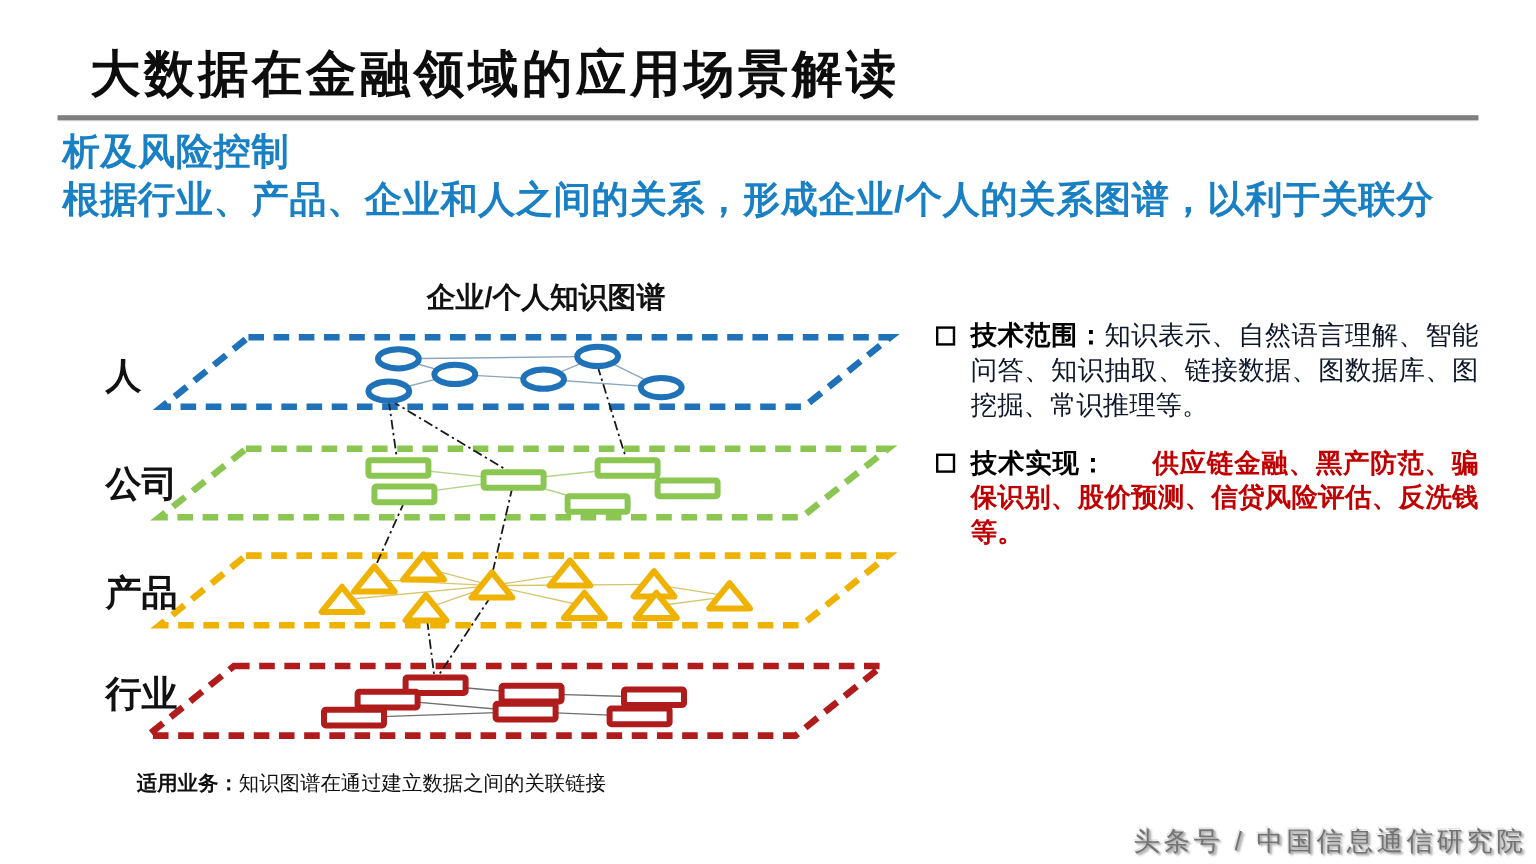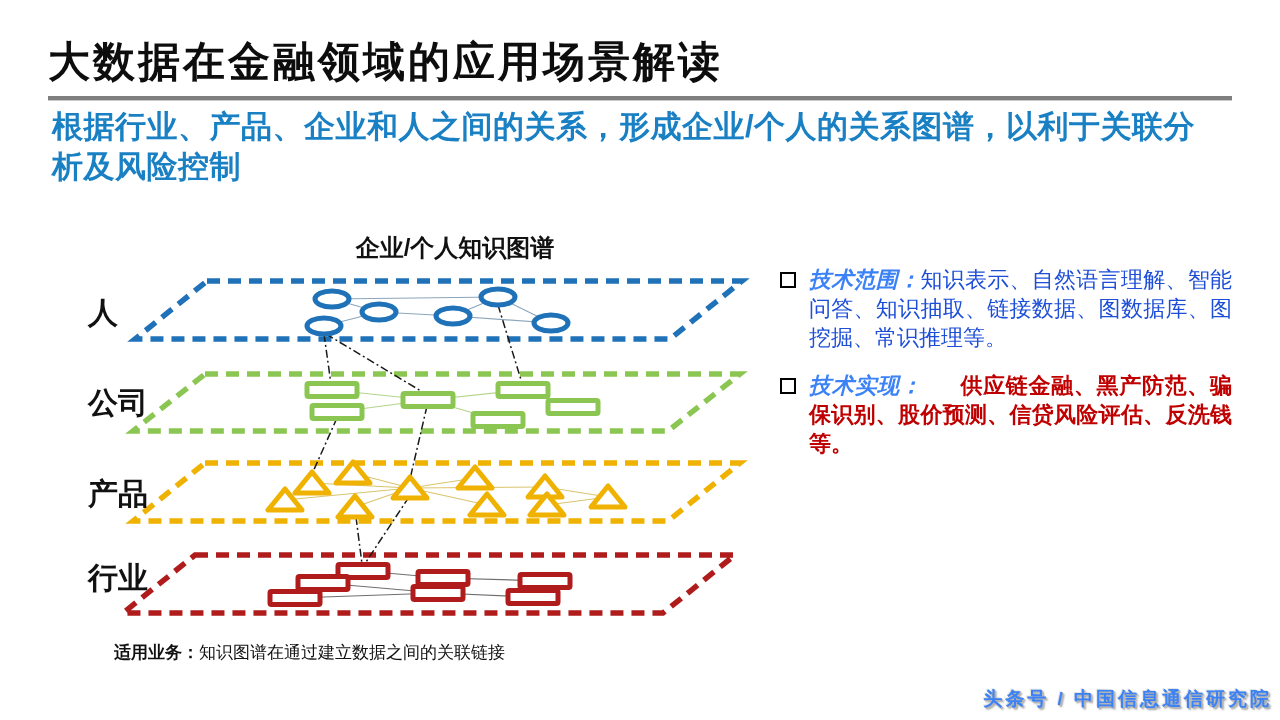--- a/index.html
+++ b/index.html
@@ -3,21 +3,21 @@
 <meta charset="utf-8">
 <style>
   html,body{margin:0;padding:0;}
   body{
     width:1280px;height:720px;position:relative;overflow:hidden;
     background:#ffffff;
     font-family:"Liberation Sans","DejaVu Sans",sans-serif;
   }
   .abs{position:absolute;}
   #slide-title{
-    left:48px;top:34px;font-size:42px;font-weight:bold;letter-spacing:3px;
+    left:75px;top:34px;font-size:42px;font-weight:bold;letter-spacing:3px;
     color:#0d0d0d;white-space:nowrap;
   }
   #title-divider{
     left:48px;top:96px;width:1184px;height:4px;background:#7f7f7f;
     box-shadow:0 1px 0 #c9c9c9;
   }
   #subtitle{
     left:52px;top:107px;width:1190px;font-weight:bold;
     font-size:31px;line-height:40px;letter-spacing:0.5px;
   }
@@ -33,39 +33,39 @@
   .bullet{display:flex;align-items:flex-start;}
   .bullet-1{margin-bottom:19px;}
   .bullet-2{margin-bottom:12px;}
   .bullet-square{
     width:12px;height:12px;border:2.5px solid #000;background:#fff;
     margin:7px 13px 0 0;flex:none;
   }
   .bullet-text{
     font-size:22px;line-height:29px;color:#1a1a1a;text-align:justify;
   }
-  .bullet-label{font-weight:bold;color:#3b82f6;font-style:italic;}
+  .bullet-label{font-weight:bold;color:#000000;}
   .bullet-body{font-weight:bold;}
   .bullet-body.normal{font-weight:normal;}
   #watermark{
-    right:8px;top:686px;font-size:19px;font-weight:bold;letter-spacing:3px;
-    color:#3b82f6;white-space:nowrap;
+    right:8px;top:686px;font-size:22px;font-weight:normal;letter-spacing:3px;
+    color:#737373;white-space:nowrap;
     text-shadow:1px 1px 0 #b5b5b5,2px 2px 2px #9a9a9a,-1px -1px 0 #e6e6e6;
   }
 </style>
 </head>
 <body>
 
 <div class="abs" id="slide-title">大数据在金融领域的应用场景解读</div>
 
 <div class="abs" id="title-divider" style="background: rgb(127, 127, 127);"></div>
 
 <div class="abs" id="subtitle" style="color: rgb(26, 128, 196);">
+  <div class="subtitle-line">析及风险控制</div>
   <div class="subtitle-line">根据行业、产品、企业和人之间的关系，形成企业/个人的关系图谱，以利于关联分</div>
-  <div class="subtitle-line">析及风险控制</div>
 </div>
 
 <svg class="abs" id="kg-svg" width="740" height="428" viewBox="0 0 740 428">
     <polygon points="147,61 682,61 610,119 75,119" fill="#ffffff" stroke="#1F72B8" stroke-width="5.5" stroke-dasharray="13 8"></polygon>
     <polygon points="145,154 680,154 608,211 73,211" fill="#ffffff" stroke="#8CC652" stroke-width="5.5" stroke-dasharray="13 8"></polygon>
     <polygon points="145,243 680,243 608,301 73,301" fill="#ffffff" stroke="#F0B200" stroke-width="5.5" stroke-dasharray="13 8"></polygon>
     <polygon points="135,335 675,335 603,393 63,393" fill="#ffffff" stroke="#B01C1C" stroke-width="5.5" stroke-dasharray="13 8"></polygon>
     <line x1="272" y1="79" x2="438" y2="77" stroke="#8CA6BC" stroke-width="1.2"></line>
     <line x1="272" y1="79" x2="319" y2="92" stroke="#8CA6BC" stroke-width="1.2"></line>
     <line x1="264" y1="106" x2="319" y2="92" stroke="#8CA6BC" stroke-width="1.2"></line>
@@ -136,21 +136,21 @@
     <text x="395" y="36" text-anchor="middle" font-size="24" font-weight="bold" fill="#111">企业/个人知识图谱</text>
   </svg>
 
 <div class="abs" id="source-caption">
   <span class="caption-label">适用业务：</span><span>知识图谱在通过建立数据之间的关联链接</span>
 </div>
 
 <div class="abs" id="bullet-list">
   <div class="bullet bullet-1">
     <span class="bullet-square"></span>
-    <span class="bullet-text"><b class="bullet-label">技术范围：</b><span class="bullet-body normal" style="color: #1d4ed8;">知识表示、自然语言理解、智能问答、知识抽取、链接数据、图数据库、图挖掘、常识推理等。</span></span>
+    <span class="bullet-text"><b class="bullet-label">技术范围：</b><span class="bullet-body normal" style="color: #0f172a;">知识表示、自然语言理解、智能问答、知识抽取、链接数据、图数据库、图挖掘、常识推理等。</span></span>
   </div>
   <div class="bullet bullet-3">
     <span class="bullet-square"></span>
     <span class="bullet-text"><b class="bullet-label">技术实现：</b><span class="bullet-body" style="color: rgb(192, 0, 0); margin-left: 38px;">供应链金融、黑产防范、骗保识别、股价预测、信贷风险评估、反洗钱等。</span></span>
   </div>
 </div>
 
 <div class="abs" id="watermark">头条号 / 中国信息通信研究院</div>
 
 </body></html>

